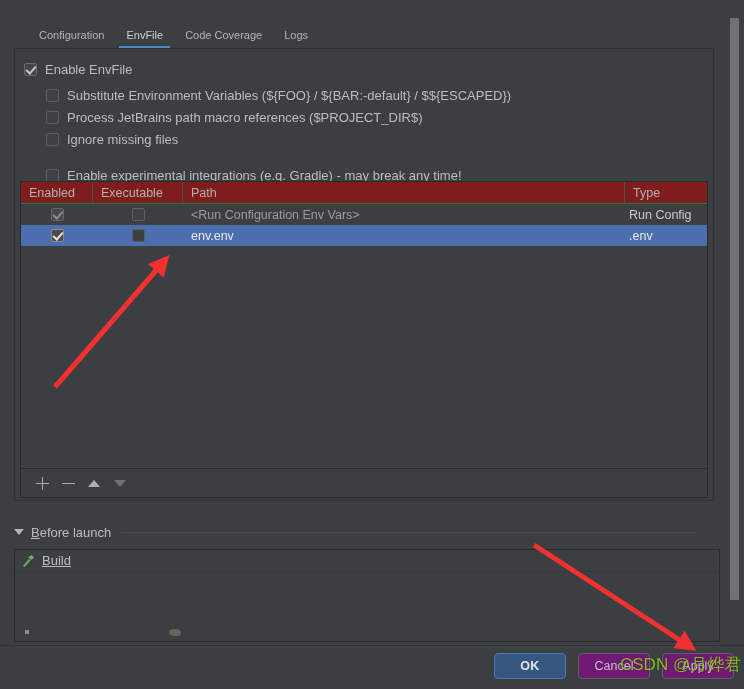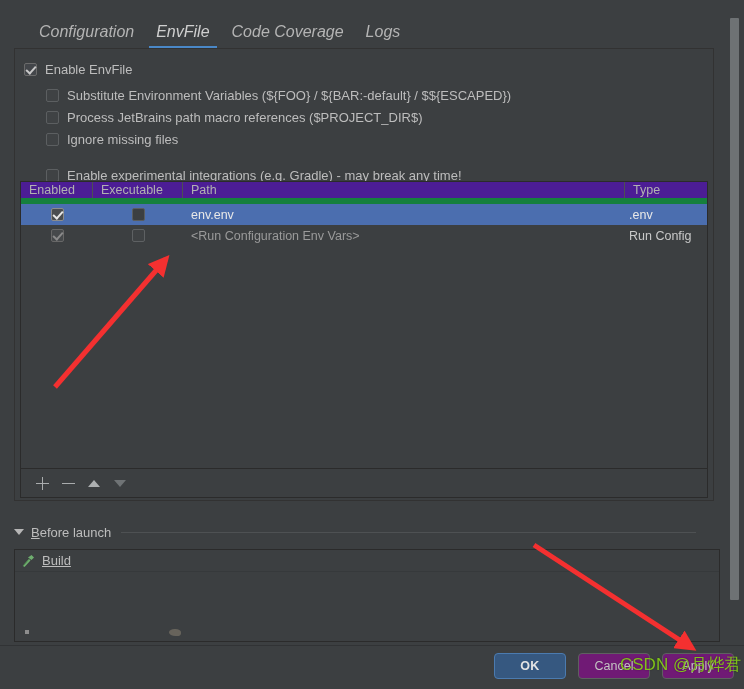--- a/index.html
+++ b/index.html
@@ -21,26 +21,25 @@
   .tabbar {
     position: absolute;
     left: 0; top: 18px;
     width: 714px; height: 31px;
     display: flex;
     align-items: flex-end;
     padding-left: 28px;
   }
   .tab {
     position: relative;
-    font-size: 16px;
+    font-size: 11px;
     color: #b4b4b4;
     padding: 0 11px 8px 11px;
     white-space: nowrap;
     cursor: default;
-    font-style: italic;
   }
   .tab.active { color: #cfcfcf; }
   .tab.active::after {
     content: "";
     position: absolute;
     left: 4px; right: 4px; bottom: 0;
     height: 3px;
     background: #4a88c7;
   }
 
@@ -93,22 +92,22 @@
     position: absolute;
     left: 5px; top: 132px;
     width: 688px; height: 288px;
     border: 1px solid #2b2b2b;
     background: #3c3f41;
     overflow: hidden;
   }
   .thead {
     display: flex;
     height: 22px;
-    background: #4c1d95;
-    border-bottom: 6px solid #15803d;
+    background: #7f1d1d;
+    border-bottom: 1px solid #15803d;
     font-size: 12.5px;
     color: #b2b2b2;
   }
   .th {
     display: flex; align-items: center;
     padding-left: 8px;
     border-right: 1px solid #4d5053;
     height: 100%;
     overflow: hidden;
     white-space: nowrap;
@@ -374,42 +373,42 @@
       <span class="cbox empty"></span>
       <span>Enable experimental integrations (e.g. Gradle) - may break any time!</span>
     </div>
 
     <div class="table">
       <div class="thead">
         <div class="th c0">Enabled</div>
         <div class="th c1">Executable</div>
         <div class="th c2">Path</div>
         <div class="th c3">Type</div>
+      </div>
+
+      <div class="trow">
+        <div class="td c0">
+          <span class="rowcb disabled-checked"></span>
+        </div>
+        <div class="td c1">
+          <span class="rowcb disabled-empty"></span>
+        </div>
+        <div class="td c2 dim">&lt;Run Configuration Env Vars&gt;</div>
+        <div class="td c3 lit">Run Config</div>
       </div>
 
       <div class="trow sel">
         <div class="td c0">
           <span class="rowcb on-checked"></span>
         </div>
         <div class="td c1">
           <span class="rowcb on-empty"></span>
         </div>
         <div class="td c2 onsel">env.env</div>
         <div class="td c3 onsel">.env</div>
-      </div>
-
-      <div class="trow">
-        <div class="td c0">
-          <span class="rowcb disabled-checked"></span>
-        </div>
-        <div class="td c1">
-          <span class="rowcb disabled-empty"></span>
-        </div>
-        <div class="td c2 dim">&lt;Run Configuration Env Vars&gt;</div>
-        <div class="td c3 lit">Run Config</div>
       </div>
     </div>
 
     <div class="ttoolbar">
       <div class="tbtn">
         <span class="ic-plus"></span>
       </div>
       <div class="tbtn">
         <span class="ic-minus"></span>
       </div>

